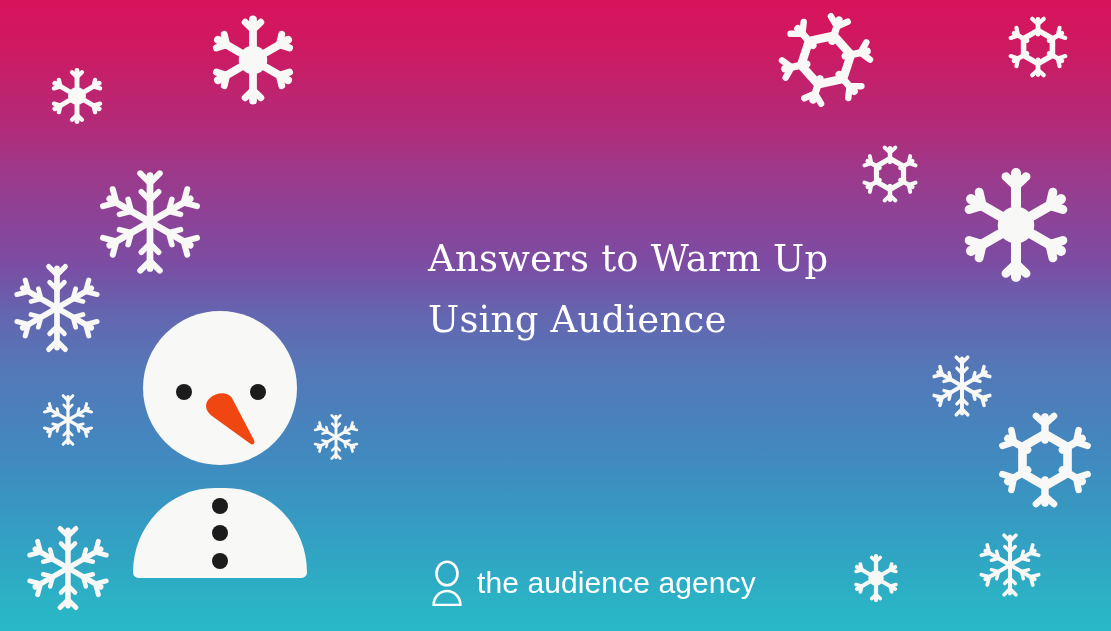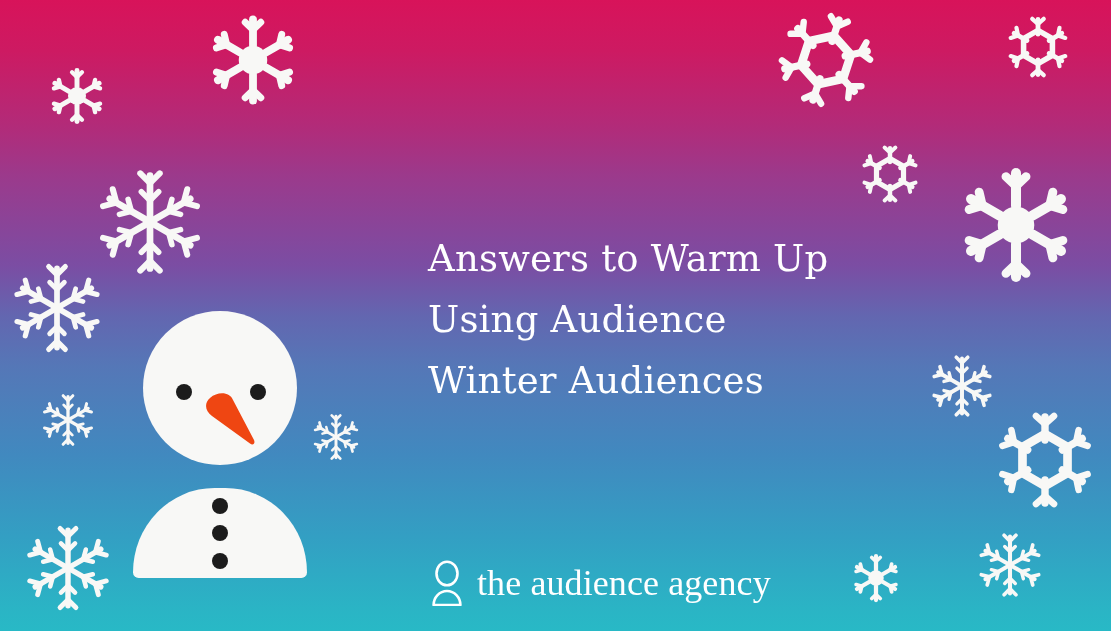--- a/index.html
+++ b/index.html
@@ -81,22 +81,22 @@
     position: absolute;
     left: 430px;
     top: 560px;
     display: flex;
     align-items: center;
     gap: 13px;
   }
   #logo-mark { width: 34px; height: 46px; flex: 0 0 auto; }
   #logo-mark svg { display: block; width: 100%; height: 100%; }
   #logo-text {
-    font-family: Liberation Serif, serif;
-    font-size: 36px;
+    font-family: Liberation Sans, sans-serif;
+    font-size: 30px;
     font-weight: 400;
     color: #ffffff;
     letter-spacing: 0.1px;
     white-space: nowrap;
   }
 </style>
 </head>
 <body>
 
 <div id="canvas">
@@ -721,21 +721,20 @@
           <path d="M14 6 C 22 -1 34 0 37 8 L 58 48 C 59.5 51.5 57 54 54 51.5 L 16 24 C 9 19 8 11 14 6 Z" fill="#ef4612"></path>
         </svg></div>
       <div class="sm-button" style="left: 212px; top: 498px; width: 16px; height: 16px; background: rgb(28, 28, 28);"></div>
       <div class="sm-button" style="left: 212px; top: 525px; width: 16px; height: 16px; background: rgb(28, 28, 28);"></div>
       <div class="sm-button" style="left: 212px; top: 553px; width: 16px; height: 16px; background: rgb(28, 28, 28);"></div>
     </div>
 
   <div id="title-block">
     <div class="title-line">Answers to Warm Up</div>
     <div class="title-line">Using Audience</div>
-    <div class="title-line">Winter Audiences</div>
   </div>
 
   <div id="logo">
     <span id="logo-mark">
       <svg viewBox="0 0 34 46" xmlns="http://www.w3.org/2000/svg">
         <ellipse cx="17" cy="13.5" rx="10.5" ry="11.8" fill="none" stroke="#ffffff" stroke-width="2.6"></ellipse>
         <path d="M3.6 45 A13.4 14 0 0 1 30.4 45 Z" fill="none" stroke="#ffffff" stroke-width="2.6" stroke-linejoin="round"></path>
       </svg>
     </span>
     <span id="logo-text">the audience agency</span>

